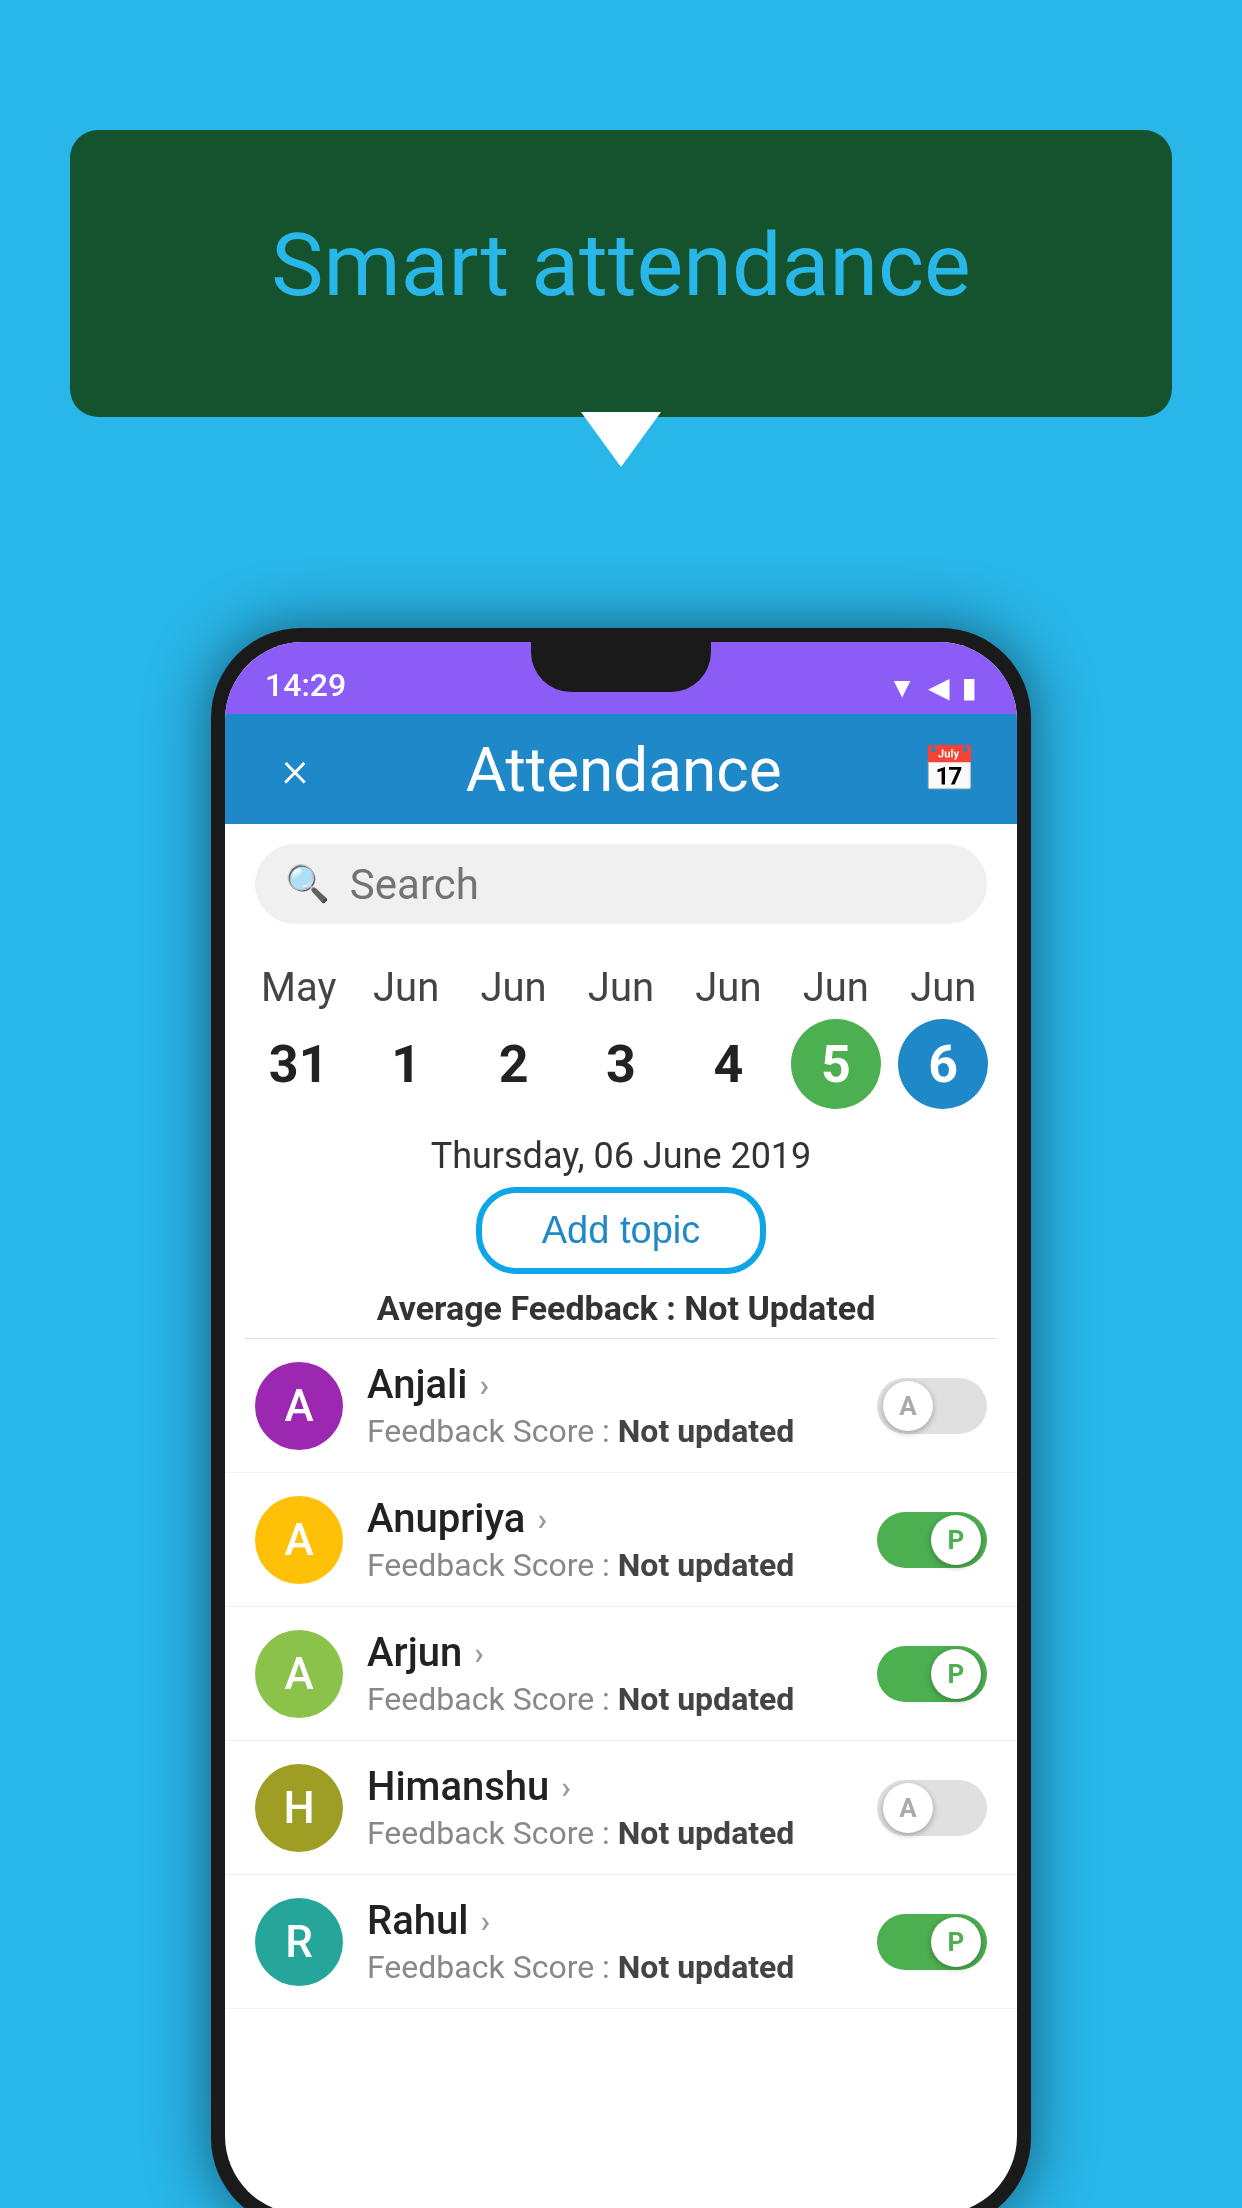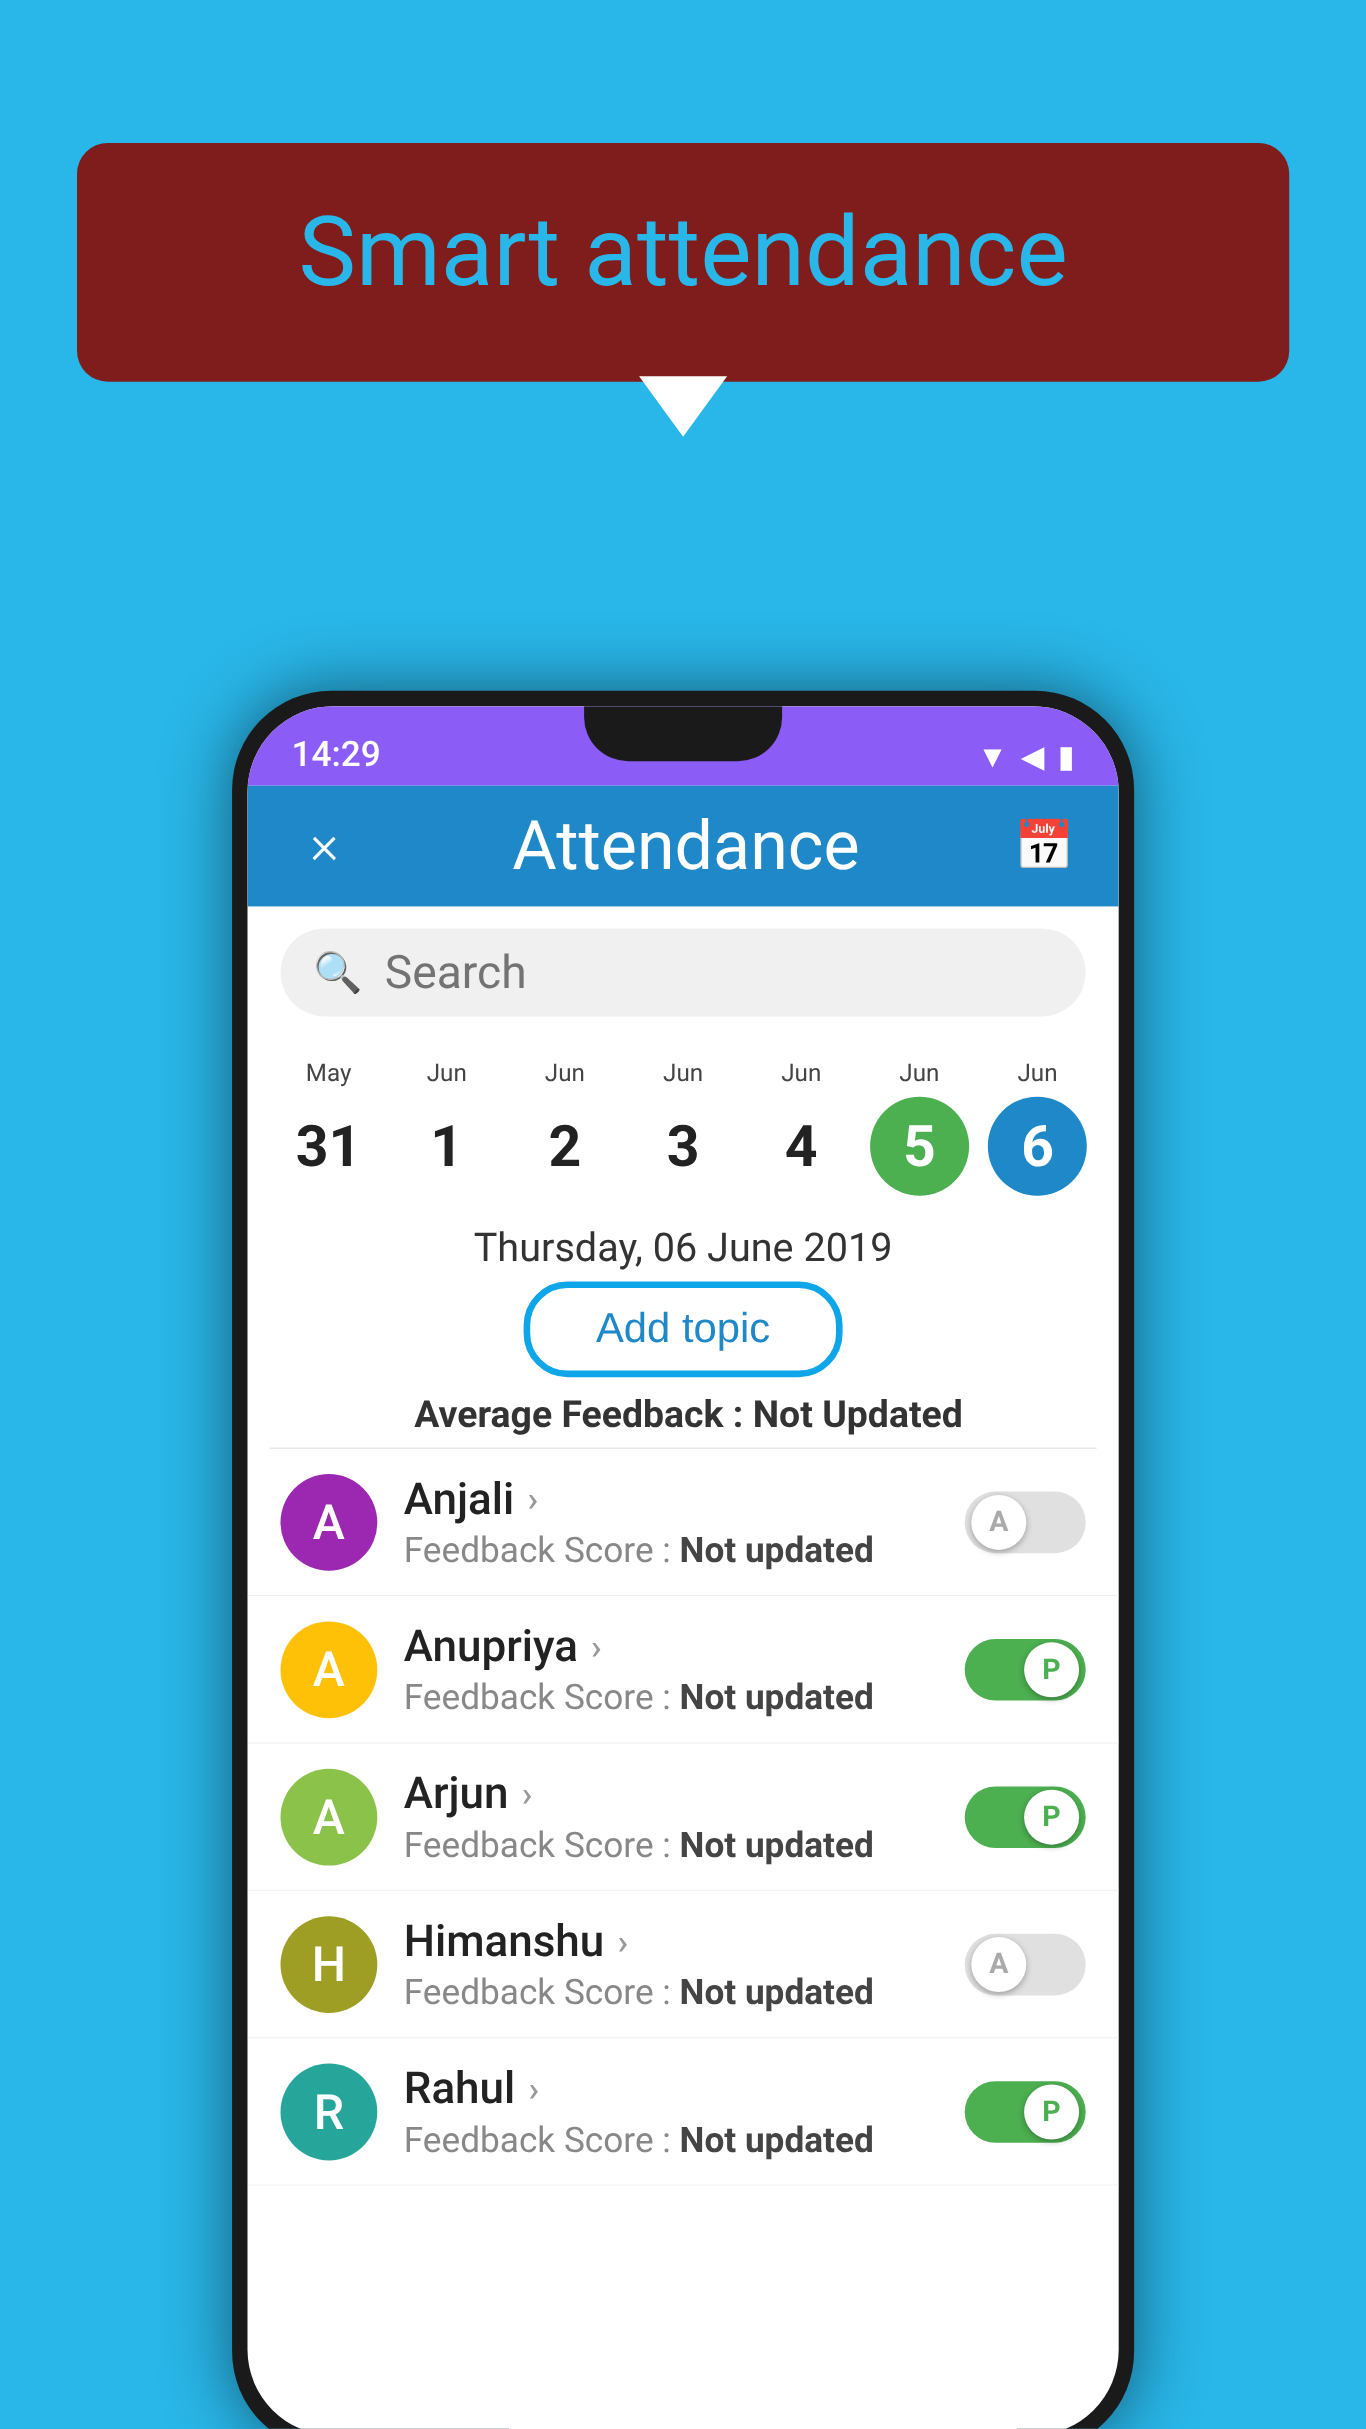--- a/index.html
+++ b/index.html
@@ -13,23 +13,23 @@
     }
 
     
     .speech-bubble-wrapper {
       position: absolute;
       top: 130px;
       left: 70px;
       right: 70px;
     }
     .speech-bubble {
-      background: #7f1d1d;
+      background: #14532d;
       border-radius: 28px;
-      padding: 48px 80px;
+      padding: 83px 80px;
       text-align: center;
       position: relative;
     }
     .speech-bubble::after {
       content: '';
       position: absolute;
       bottom: -50px;
       left: 50%;
       transform: translateX(-50%);
       width: 0;
@@ -167,21 +167,21 @@
       padding: 20px 20px 10px 20px;
     }
     .date-item {
       display: flex;
       flex-direction: column;
       align-items: center;
       gap: 8px;
     }
     .date-month {
       color: #444;
-      font-size: 22px;
+      font-size: 40px;
       font-weight: 400;
     }
     .date-num {
       font-size: 52px;
       font-weight: 700;
       color: #222;
       width: 90px;
       height: 90px;
       display: flex;
       align-items: center;

